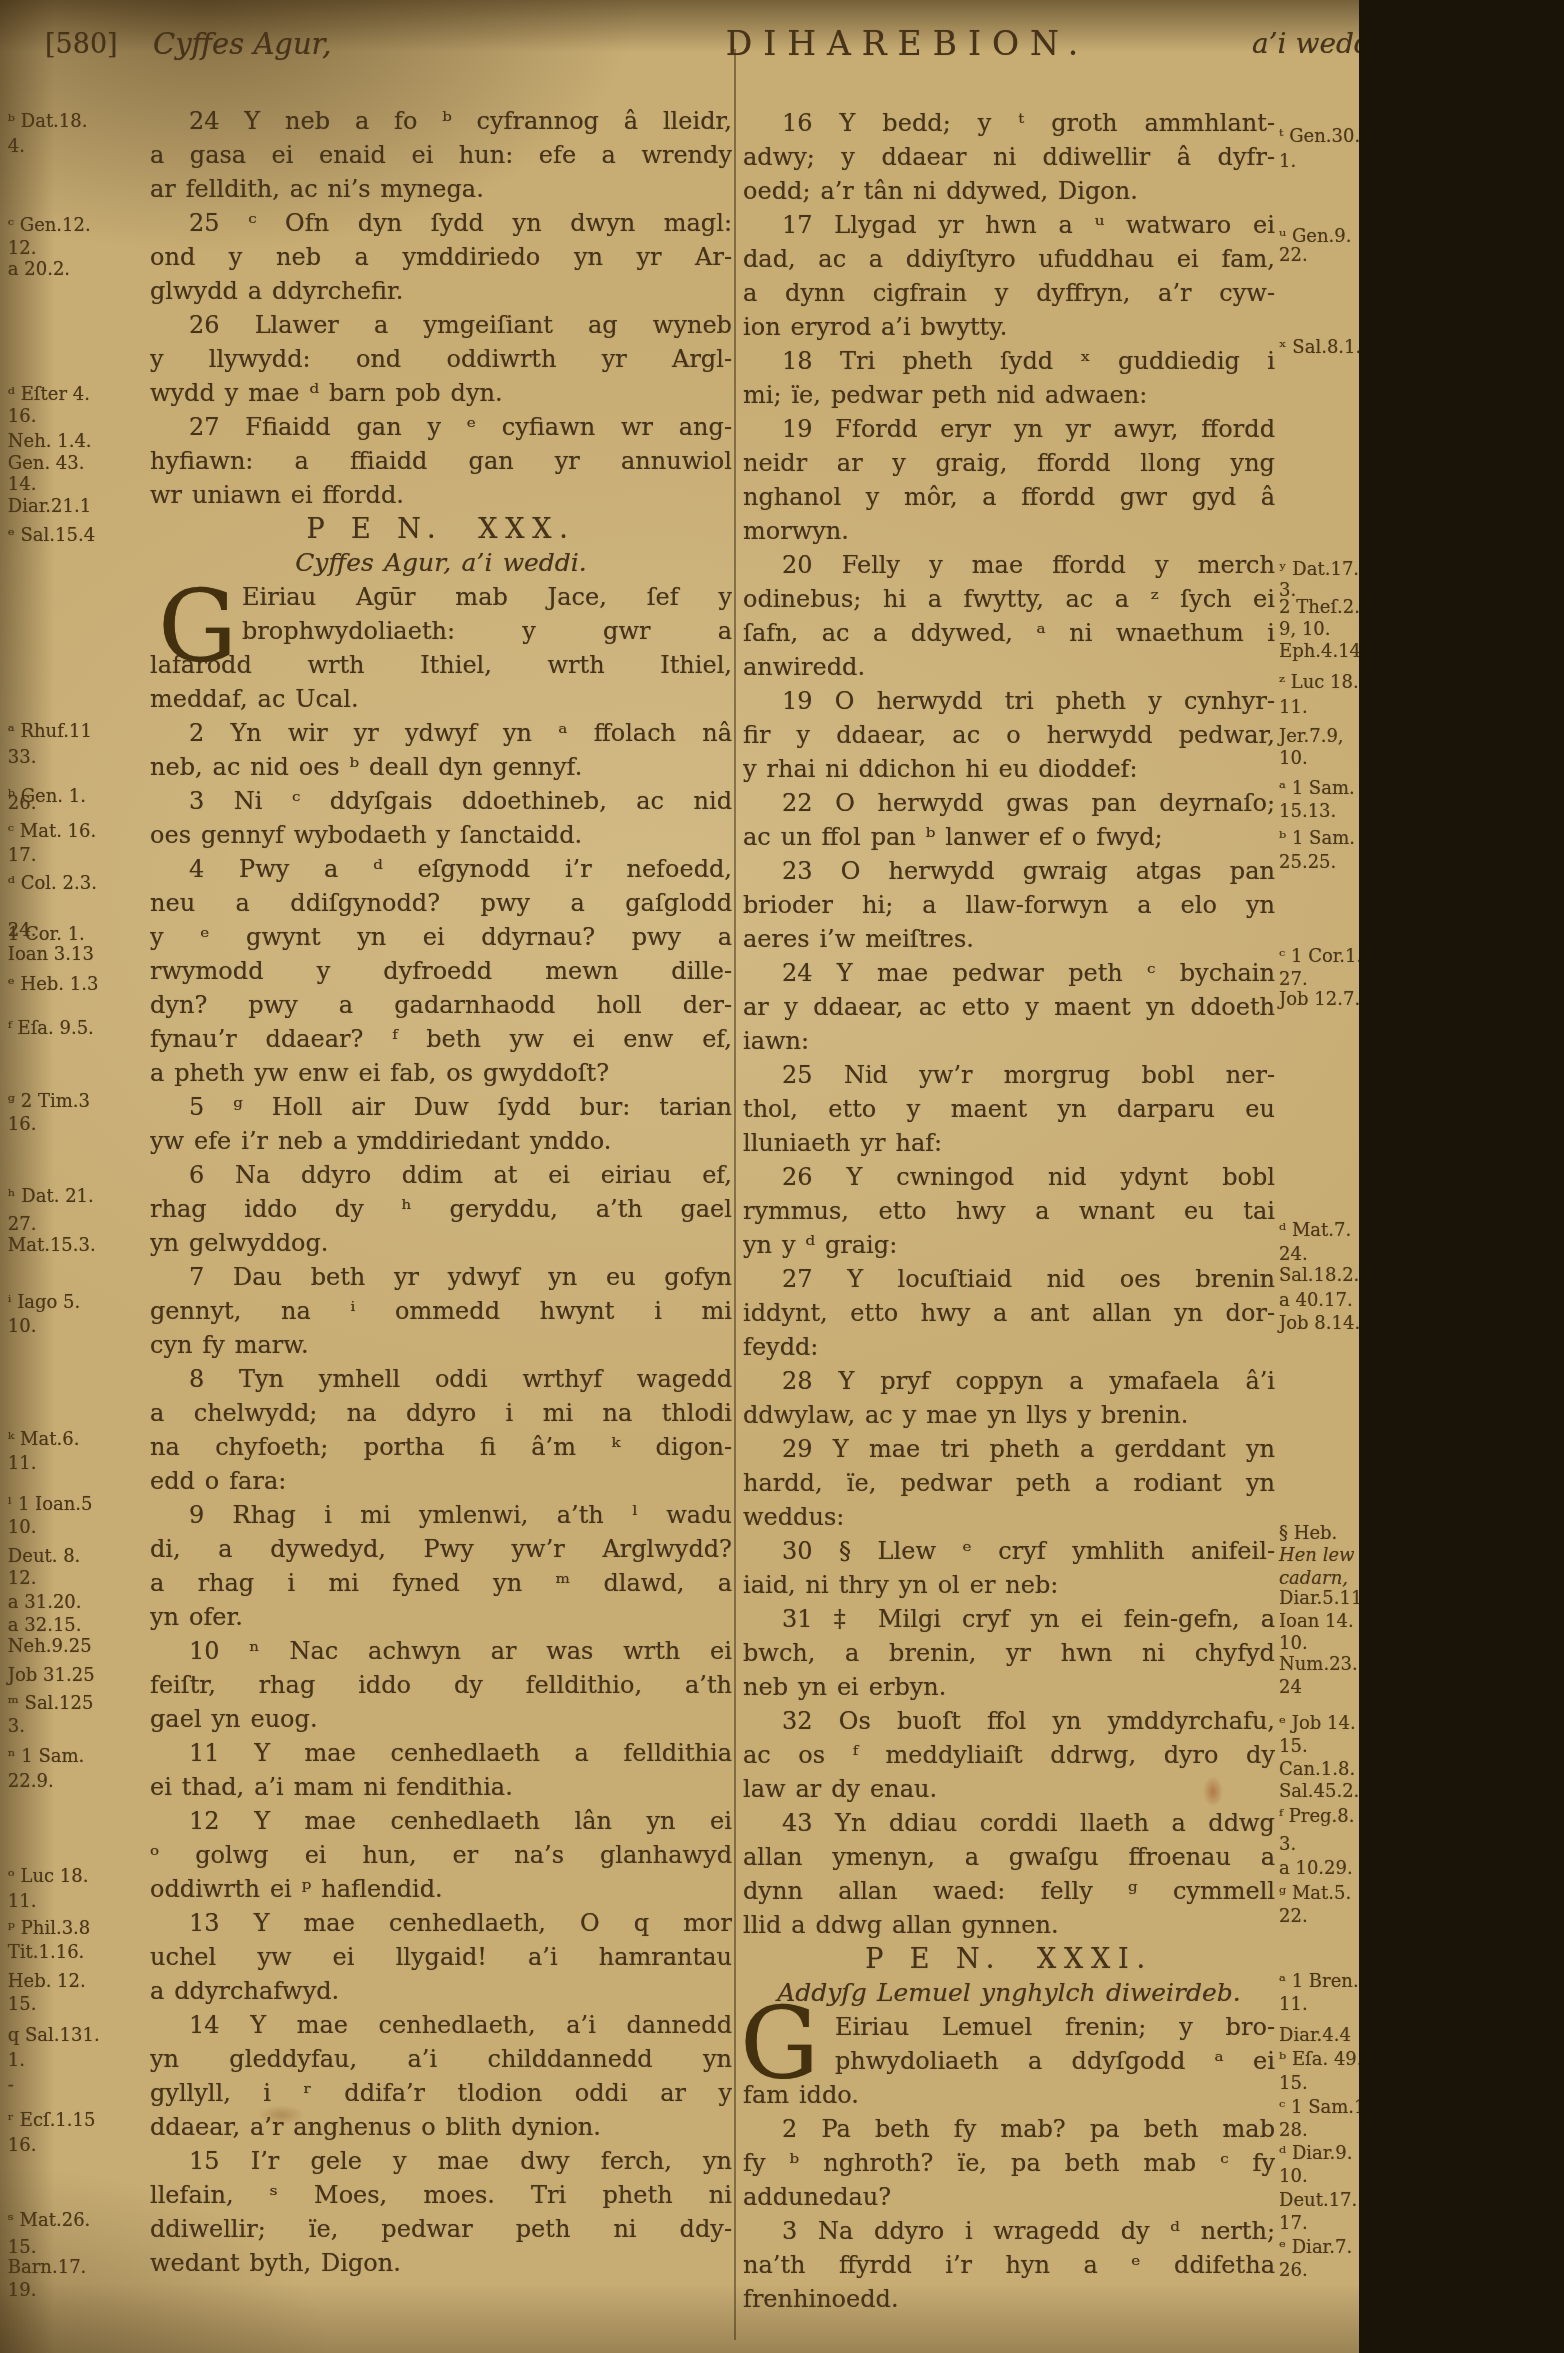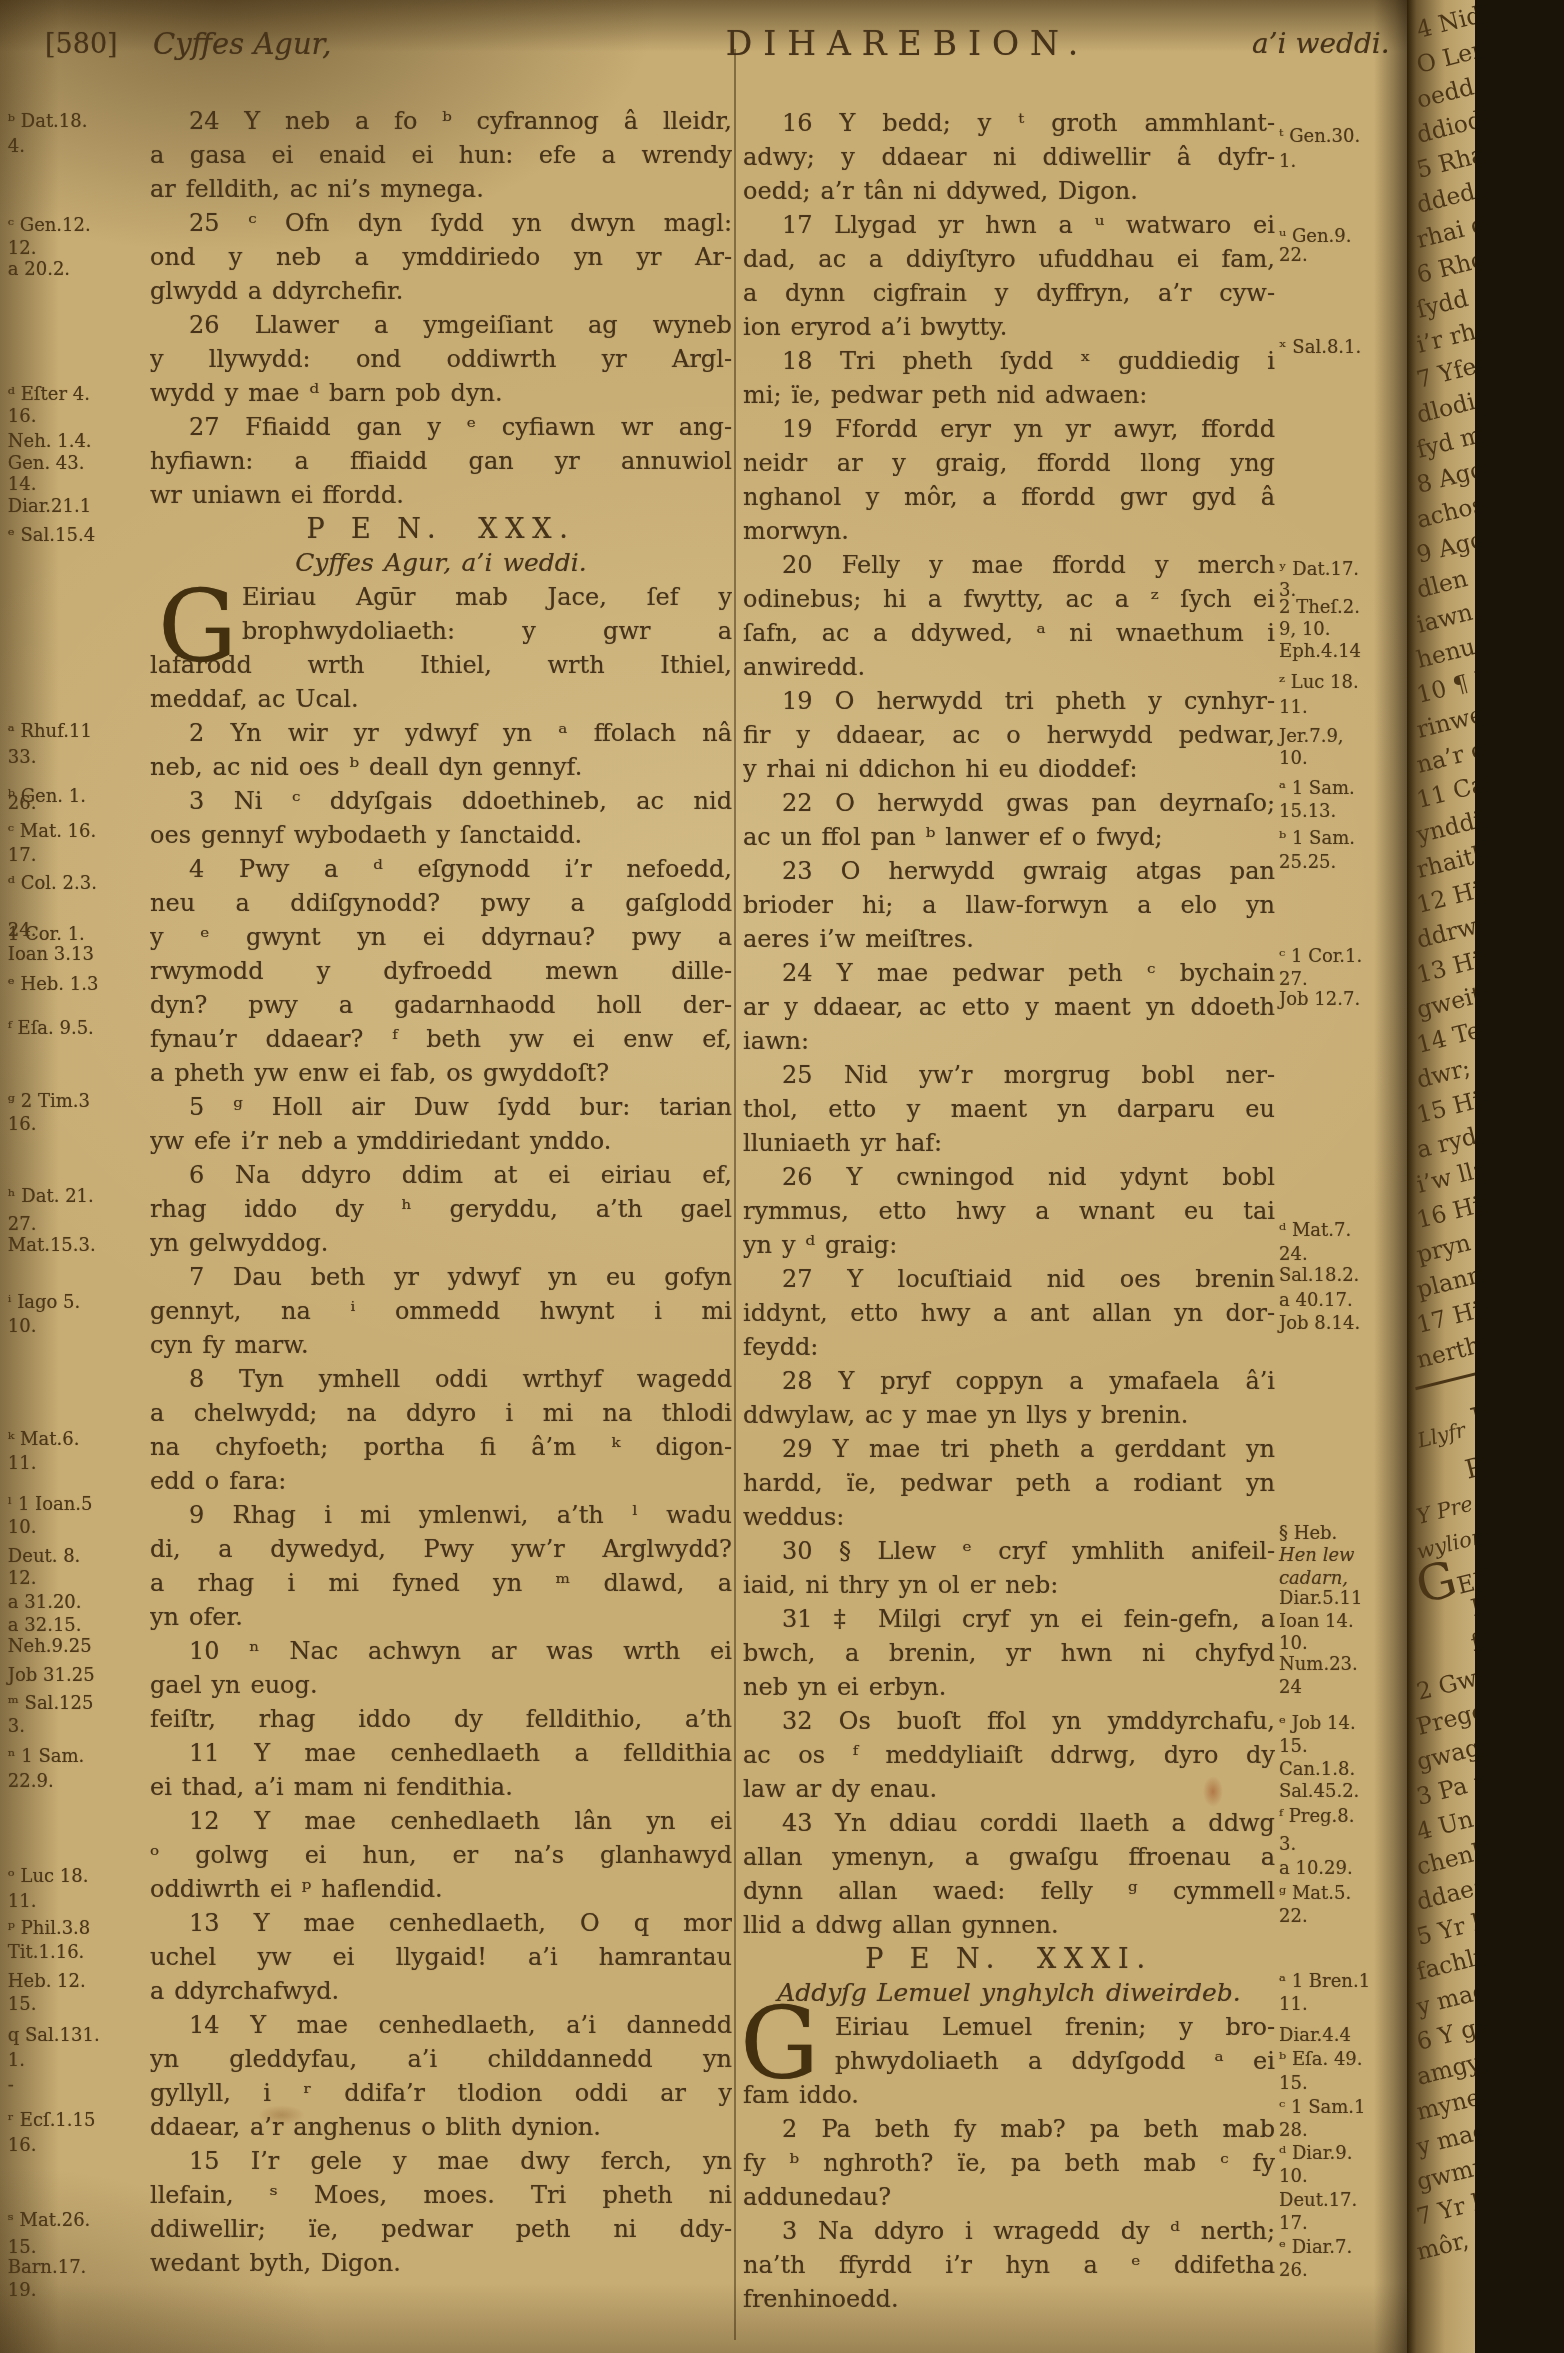--- a/index.html
+++ b/index.html
@@ -1,16 +1,16 @@
 <!DOCTYPE html>
 <html style="font-size:12.5px"><head>
 <meta charset="utf-8">
 <style>
   html,body{margin:0;padding:0;background:#1a1308;}
-  .page{position:relative;width:1475px;height:2354px;overflow:hidden;
+  .page{position:relative;width:1359px;height:2354px;overflow:hidden;
     font-family:"DejaVu Serif","Liberation Serif",serif;color:#46331a;
     background-color:#c7ac73;
     background-image:
       radial-gradient(ellipse 704px 407px at 15% 0%, rgba(59,41,15,.5), rgba(59,41,15,0) 62%),
       radial-gradient(ellipse 548px 313px at 0% 100%, rgba(59,41,15,.35), rgba(59,41,15,0) 60%),
       radial-gradient(ellipse 1174px 782px at 48% 38%, rgba(255,242,205,.20), rgba(255,242,205,0) 72%),
       linear-gradient(180deg, rgba(50,34,10,.55) 0%, rgba(50,34,10,0) 2.2%),
       linear-gradient(0deg, rgba(50,34,10,.30) 0%, rgba(50,34,10,0) 3%),
       linear-gradient(90deg, rgba(50,34,10,.45) 0%, rgba(50,34,10,0) 4%);
   }
@@ -171,22 +171,22 @@
       <div class="ln e">cyn fy marw.</div>
       <div class="ln v">8 Tyn ymhell oddi wrthyf wagedd</div>
       <div class="ln c">a chelwydd; na ddyro i mi na thlodi</div>
       <div class="ln c">na chyfoeth; portha fi â’m ᵏ digon-</div>
       <div class="ln e">edd o fara:</div>
       <div class="ln v">9 Rhag i mi ymlenwi, a’th ˡ wadu</div>
       <div class="ln c">di, a dywedyd, Pwy yw’r Arglwydd?</div>
       <div class="ln c">a rhag i mi fyned yn ᵐ dlawd, a</div>
       <div class="ln e">yn ofer.</div>
       <div class="ln v">10 ⁿ Nac achwyn ar was wrth ei</div>
+      <div class="ln c">feiſtr, rhag iddo dy felldithio, a’th</div>
       <div class="ln e">gael yn euog.</div>
-      <div class="ln c">feiſtr, rhag iddo dy felldithio, a’th</div>
       <div class="ln v">11 Y mae cenhedlaeth a felldithia</div>
       <div class="ln e">ei thad, a’i mam ni fendithia.</div>
       <div class="ln v">12 Y mae cenhedlaeth lân yn ei</div>
       <div class="ln c">ᵒ golwg ei hun, er na’s glanhawyd</div>
       <div class="ln e">oddiwrth ei ᵖ haflendid.</div>
       <div class="ln v">13 Y mae cenhedlaeth, O q mor</div>
       <div class="ln c">uchel yw ei llygaid! a’i hamrantau</div>
       <div class="ln e">a ddyrchafwyd.</div>
       <div class="ln v">14 Y mae cenhedlaeth, a’i dannedd</div>
       <div class="ln c">yn gleddyfau, a’i childdannedd yn</div>

